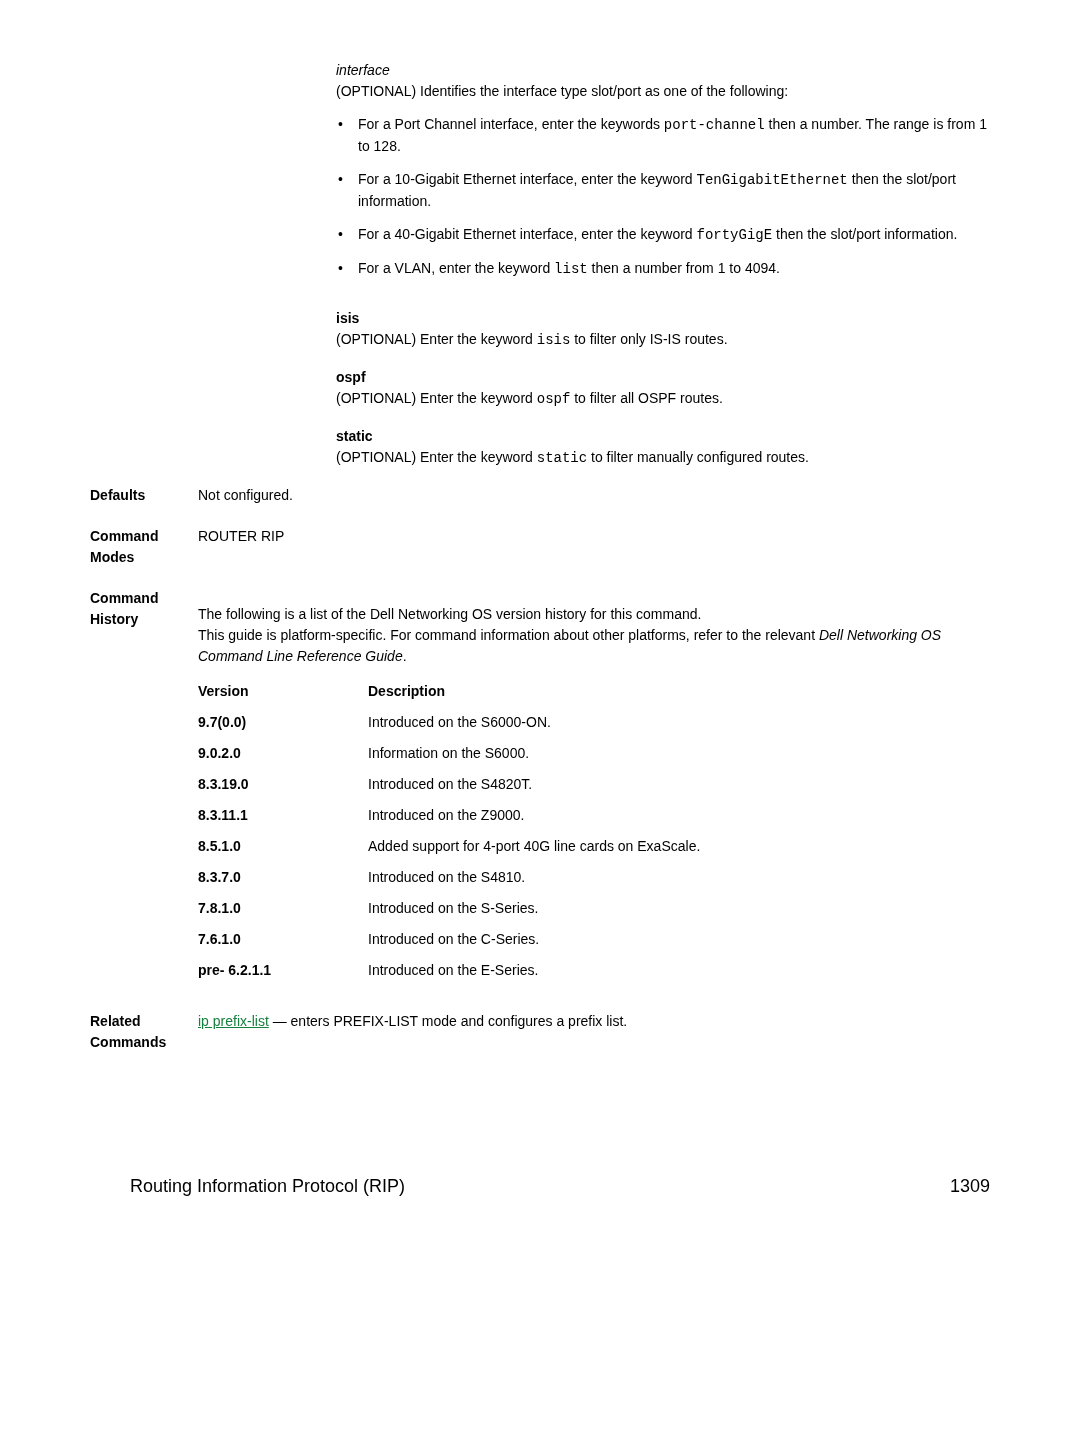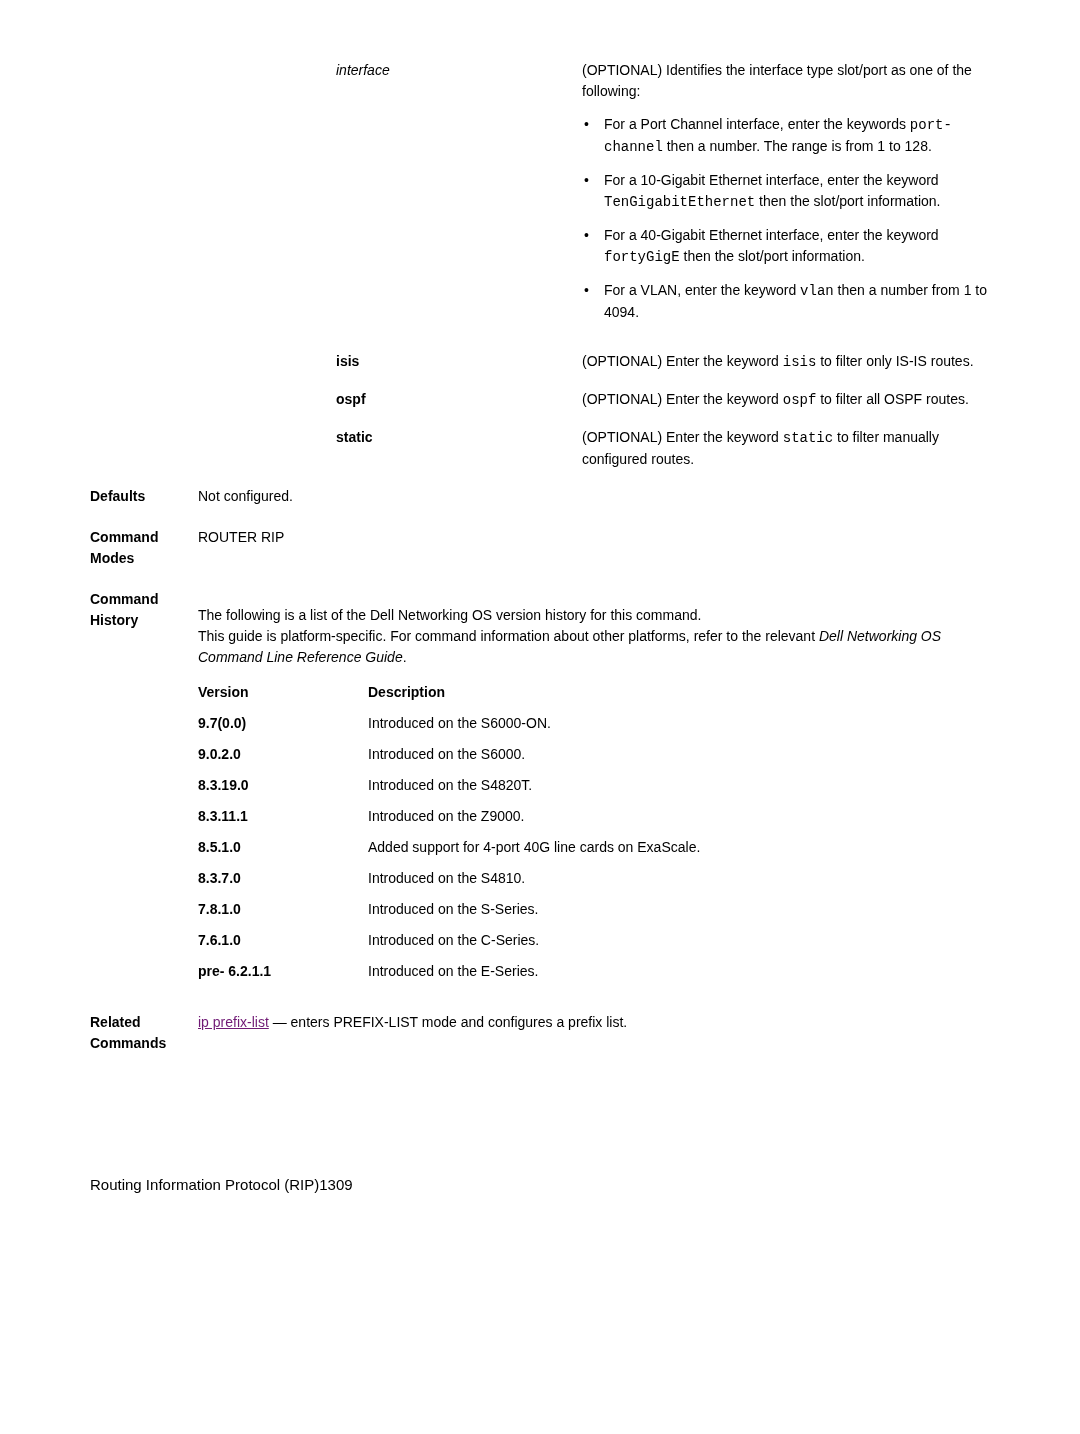--- a/index.html
+++ b/index.html
@@ -12,20 +12,21 @@
       font-size: 14px;
       color: #000;
       background: #fff;
       width: 1080px;
       padding: 60px 90px 30px 90px;
       line-height: 1.5;
     }
     .param-row {
       display: flex;
       margin-bottom: 16px;
+      flex-direction: column;
     }
     .param-label {
       width: 246px;
       flex-shrink: 0;
       font-weight: bold;
     }
     .param-italic {
       font-style: italic;
       font-weight: normal;
     }
@@ -72,47 +73,48 @@
     }
     .version-col1 {
       width: 170px;
       flex-shrink: 0;
       font-weight: bold;
     }
     .version-col2 {
       flex: 1;
     }
     .link {
-      color: #701a75;
+      color: #15803d;
       text-decoration: underline;
     }
     .footer {
       display: flex;
-      justify-content: flex-start;
+      justify-content: space-between;
       margin-top: 120px;
-      font-size: 15px;
+      font-size: 18px;
+      margin-left: 40px;
     }
     .param-table {
       margin-left: 246px;
     }
   </style>
 </head>
 <body>
 
 <div class="param-table">
 
   <div class="param-row">
     <div class="param-label param-italic">interface</div>
     <div class="param-content">
       <div>(OPTIONAL) Identifies the interface type slot/port as one of the following:</div>
       <ul class="bullet-list">
         <li><span>For a Port Channel interface, enter the keywords </span><span class="mono">port-channel</span><span> then a number. The range is from 1 to 128.</span></li>
         <li><span>For a 10-Gigabit Ethernet interface, enter the keyword </span><span class="mono">TenGigabitEthernet</span><span> then the slot/port information.</span></li>
         <li><span>For a 40-Gigabit Ethernet interface, enter the keyword </span><span class="mono">fortyGigE</span><span> then the slot/port information.</span></li>
-        <li><span>For a VLAN, enter the keyword </span><span class="mono">vlan</span><span> then a number from 1 to 4094.</span></li>
+        <li><span>For a VLAN, enter the keyword </span><span class="mono">list</span><span> then a number from 1 to 4094.</span></li>
       </ul>
     </div>
   </div>
 
 
   <div class="param-row">
     <div class="param-label">isis</div>
     <div class="param-content"><span>(OPTIONAL) Enter the keyword </span><span class="mono">isis</span><span> to filter only IS-IS routes.</span></div>
   </div>
 
@@ -148,21 +150,21 @@
       <div class="version-row">
         <div class="version-col1">Version</div>
         <div class="version-col2" style="font-weight:bold">Description</div>
       </div>
       <div class="version-row">
         <div class="version-col1">9.7(0.0)</div>
         <div class="version-col2">Introduced on the S6000-ON.</div>
       </div>
       <div class="version-row">
         <div class="version-col1">9.0.2.0</div>
-        <div class="version-col2">Introduced on the S6000.</div>
+        <div class="version-col2">Information on the S6000.</div>
       </div>
       <div class="version-row">
         <div class="version-col1">8.3.19.0</div>
         <div class="version-col2">Introduced on the S4820T.</div>
       </div>
       <div class="version-row">
         <div class="version-col1">8.3.11.1</div>
         <div class="version-col2">Introduced on the Z9000.</div>
       </div>
       <div class="version-row">

